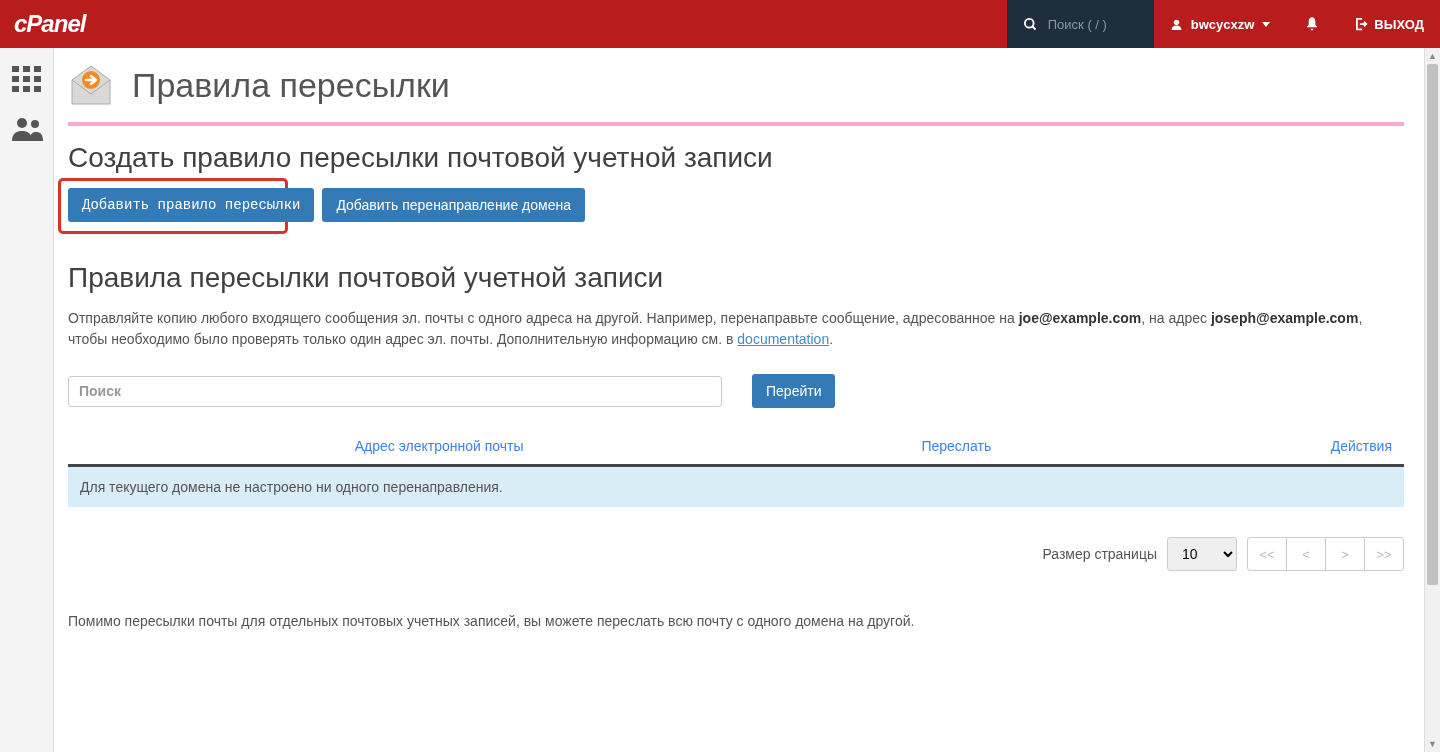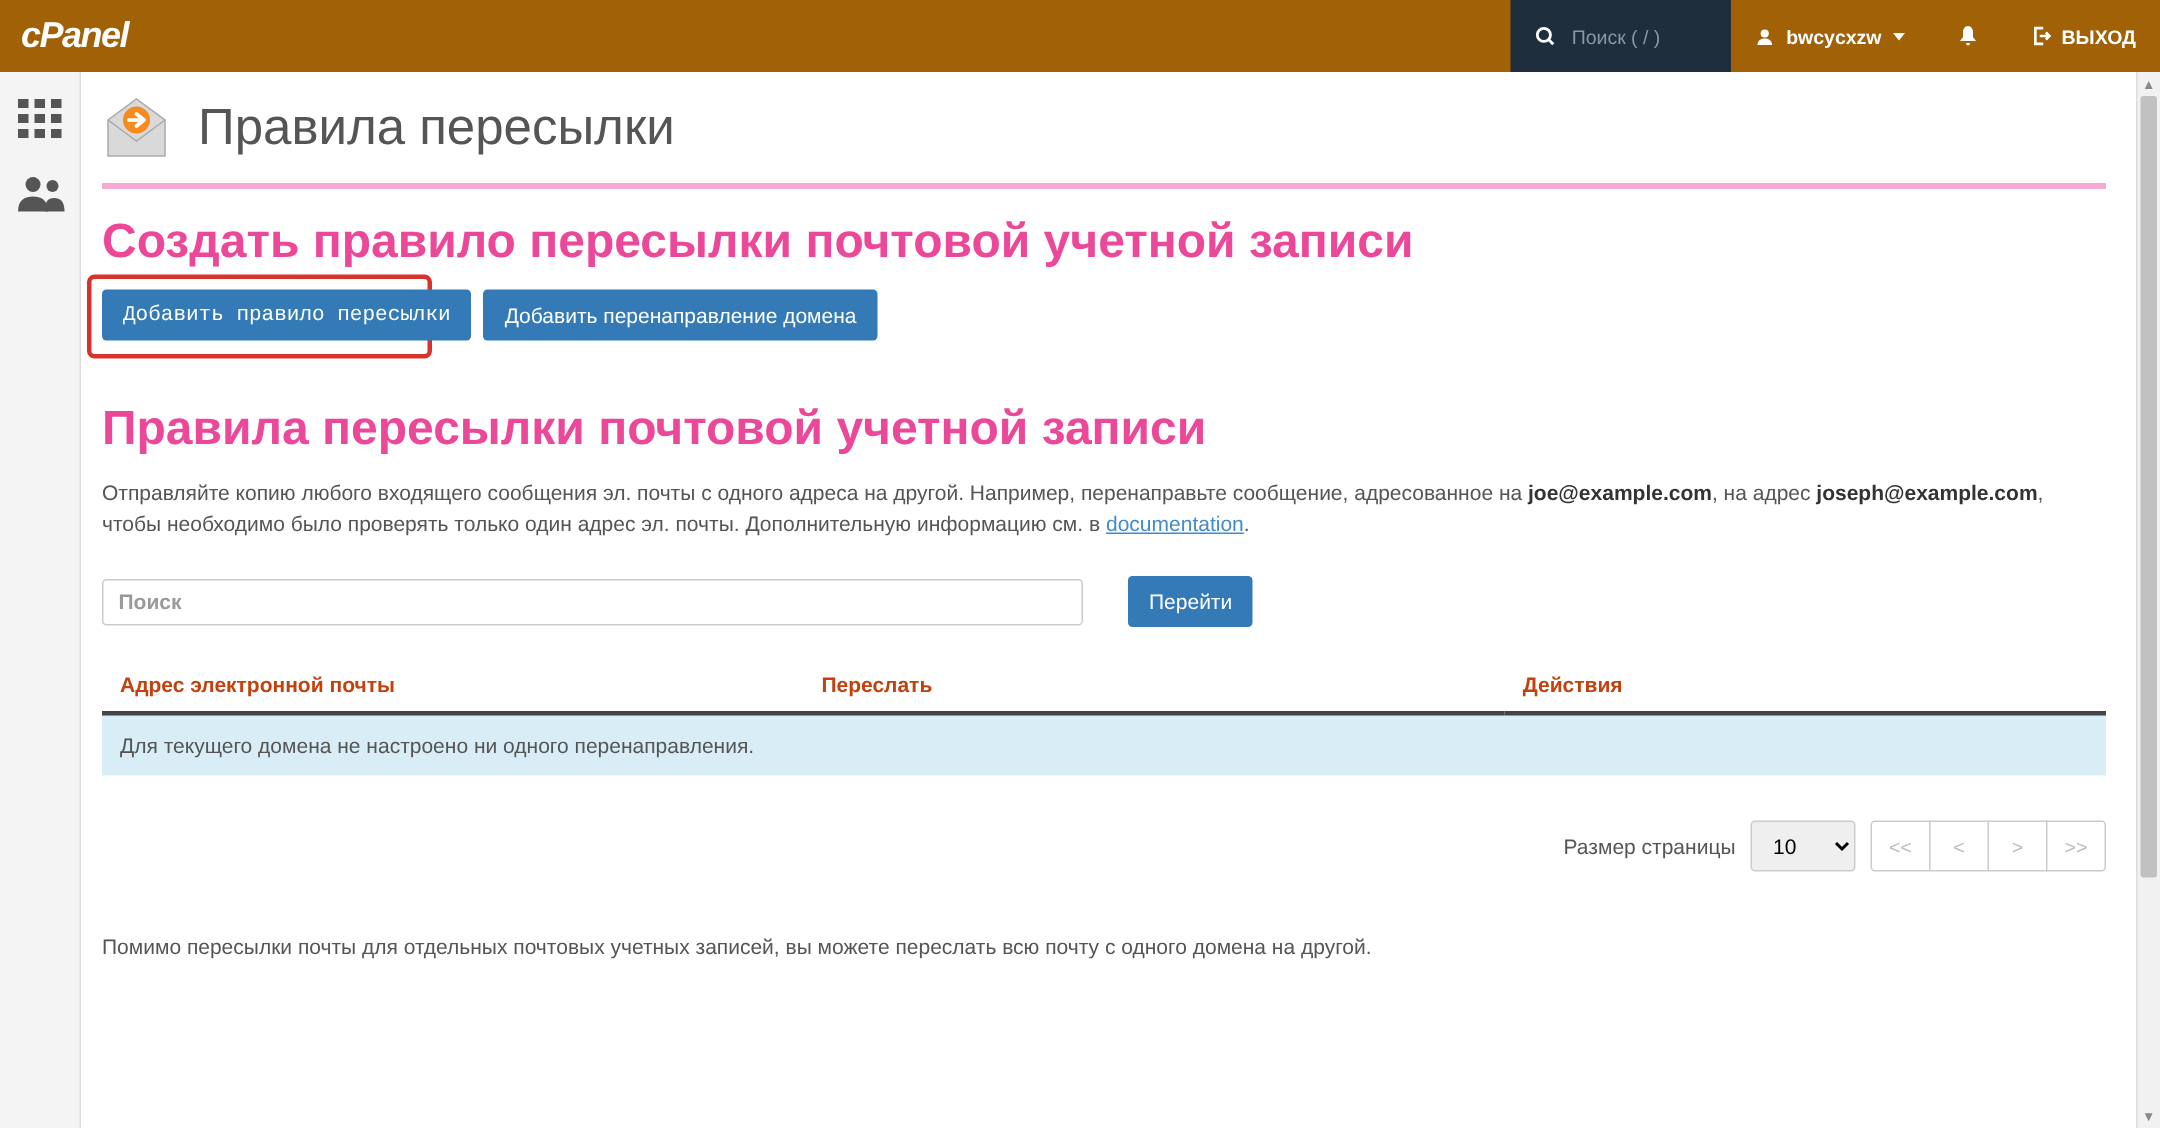--- a/index.html
+++ b/index.html
@@ -1,19 +1,19 @@
 <!DOCTYPE html>
 <html><head>
 <meta charset="utf-8">
 <style>
 * { box-sizing: border-box; margin: 0; padding: 0; }
 body { font-family: -apple-system, BlinkMacSystemFont, "Segoe UI", Helvetica, Arial, sans-serif; font-size: 14px; color: #333; background: #fff; overflow: hidden; }
 
 
-.navbar { height: 48px; background: #a16207; display: flex; align-items: center; justify-content: space-between; color: #fff; }
+.navbar { height: 48px; background: #b91c1c; display: flex; align-items: center; justify-content: space-between; color: #fff; }
 .navbar-left { display: flex; align-items: center; padding-left: 14px; }
 .logo { font-family: Arial, sans-serif; font-weight: 900; font-style: italic; font-size: 24px; letter-spacing: -1px; }
 .logo .c-arc { font-style: italic; }
 .navbar-right { display: flex; align-items: stretch; height: 100%; }
 .nav-search { display: flex; align-items: center; background: #1f2e3c; padding: 0 16px; gap: 10px; }
 .nav-search input { background: transparent; border: none; color: #8a97a3; font-size: 13px; outline: none; width: 90px; }
 .nav-search input::placeholder { color: #8a97a3; }
 .nav-user { display: flex; align-items: center; padding: 0 16px; gap: 8px; cursor: pointer; }
 .nav-user span { font-size: 13px; font-weight: 600; text-align: right; }
 .nav-bell { display: flex; align-items: center; padding: 0 18px; cursor: pointer; }
@@ -32,36 +32,36 @@
 .page-header { display: flex; align-items: center; gap: 18px; padding-bottom: 14px; border-bottom: 4px solid #f9a8d4; margin-bottom: 16px; }
 .envelope-icon { width: 46px; height: 46px; }
 .page-title { font-size: 34px; font-weight: 400; color: #555; }
 
 
 .section-label { font-size: 14px; font-weight: 600; color: #333; margin-bottom: 6px; }
 .select-wrap { position: relative; width: 654px; margin-bottom: 40px; }
 .form-select { width: 100%; height: 34px; padding: 0 10px; border: 1px solid #ccc; border-radius: 3px; background: #fff; font-size: 14px; color: #555; appearance: none; cursor: pointer; }
 .select-arrow { position: absolute; right: 10px; top: 50%; transform: translateY(-50%); pointer-events: none; color: #555; }
 
-.section-title { font-size: 32px; font-weight: 700; color: #ec4899; margin-bottom: 14px; }
+.section-title { font-size: 28px; font-weight: 400; color: #404040; margin-bottom: 14px; }
 .btn-row { display: flex; gap: 8px; margin-bottom: 40px; position: relative; }
 .btn { padding: 9px 14px; border: none; border-radius: 3px; background: #337ab7; color: #fff; font-size: 14px; cursor: pointer; }
 .btn.highlighted { position: relative; font-family: Liberation Mono, monospace; }
 .highlight-box { position: absolute; border: 3px solid #d9322d; border-radius: 5px; pointer-events: none; }
 
 .desc-text { font-size: 14px; color: #555; line-height: 1.5; margin-bottom: 24px; }
 .desc-text b { color: #333; }
 .desc-text a { color: #428bca; text-decoration: underline; }
 
 .search-row { display: flex; align-items: center; gap: 30px; margin-bottom: 20px; }
 .search-input { width: 654px; height: 31px; padding: 0 10px; border: 1px solid #ccc; border-radius: 3px; font-size: 14px; font-weight: bold; }
 .search-input::placeholder { color: #999; }
 
 .table { width: 100%; border-collapse: collapse; }
-.table thead th { text-align: left; padding: 10px 12px; font-weight: 700; font-size: 14px; border-bottom: 3px solid #444; color: #c2410c; }
+.table thead th { text-align: right; padding: 10px 12px; font-weight: 400; font-size: 14px; border-bottom: 3px solid #444; color: #3b82f6; }
 .table tbody tr.empty-row td { background: #d9edf7; padding: 12px; color: #555; font-size: 14px; }
 
 .pagination-row { display: flex; justify-content: flex-end; align-items: center; gap: 10px; margin-top: 30px; margin-bottom: 40px; }
 .page-size-label { font-size: 14px; color: #555; }
 .page-size-select { height: 34px; padding: 0 22px 0 10px; border: 1px solid #ccc; border-radius: 3px; font-size: 14px; cursor: pointer; }
 .pager { display: flex; }
 .pager button { width: 40px; height: 34px; border: 1px solid #ccc; background: #fff; color: #bbb; cursor: pointer; font-size: 13px; margin-left: -1px; }
 .pager button:first-child { border-top-left-radius: 3px; border-bottom-left-radius: 3px; margin-left: 0; }
 .pager button:last-child { border-top-right-radius: 3px; border-bottom-right-radius: 3px; }
 

